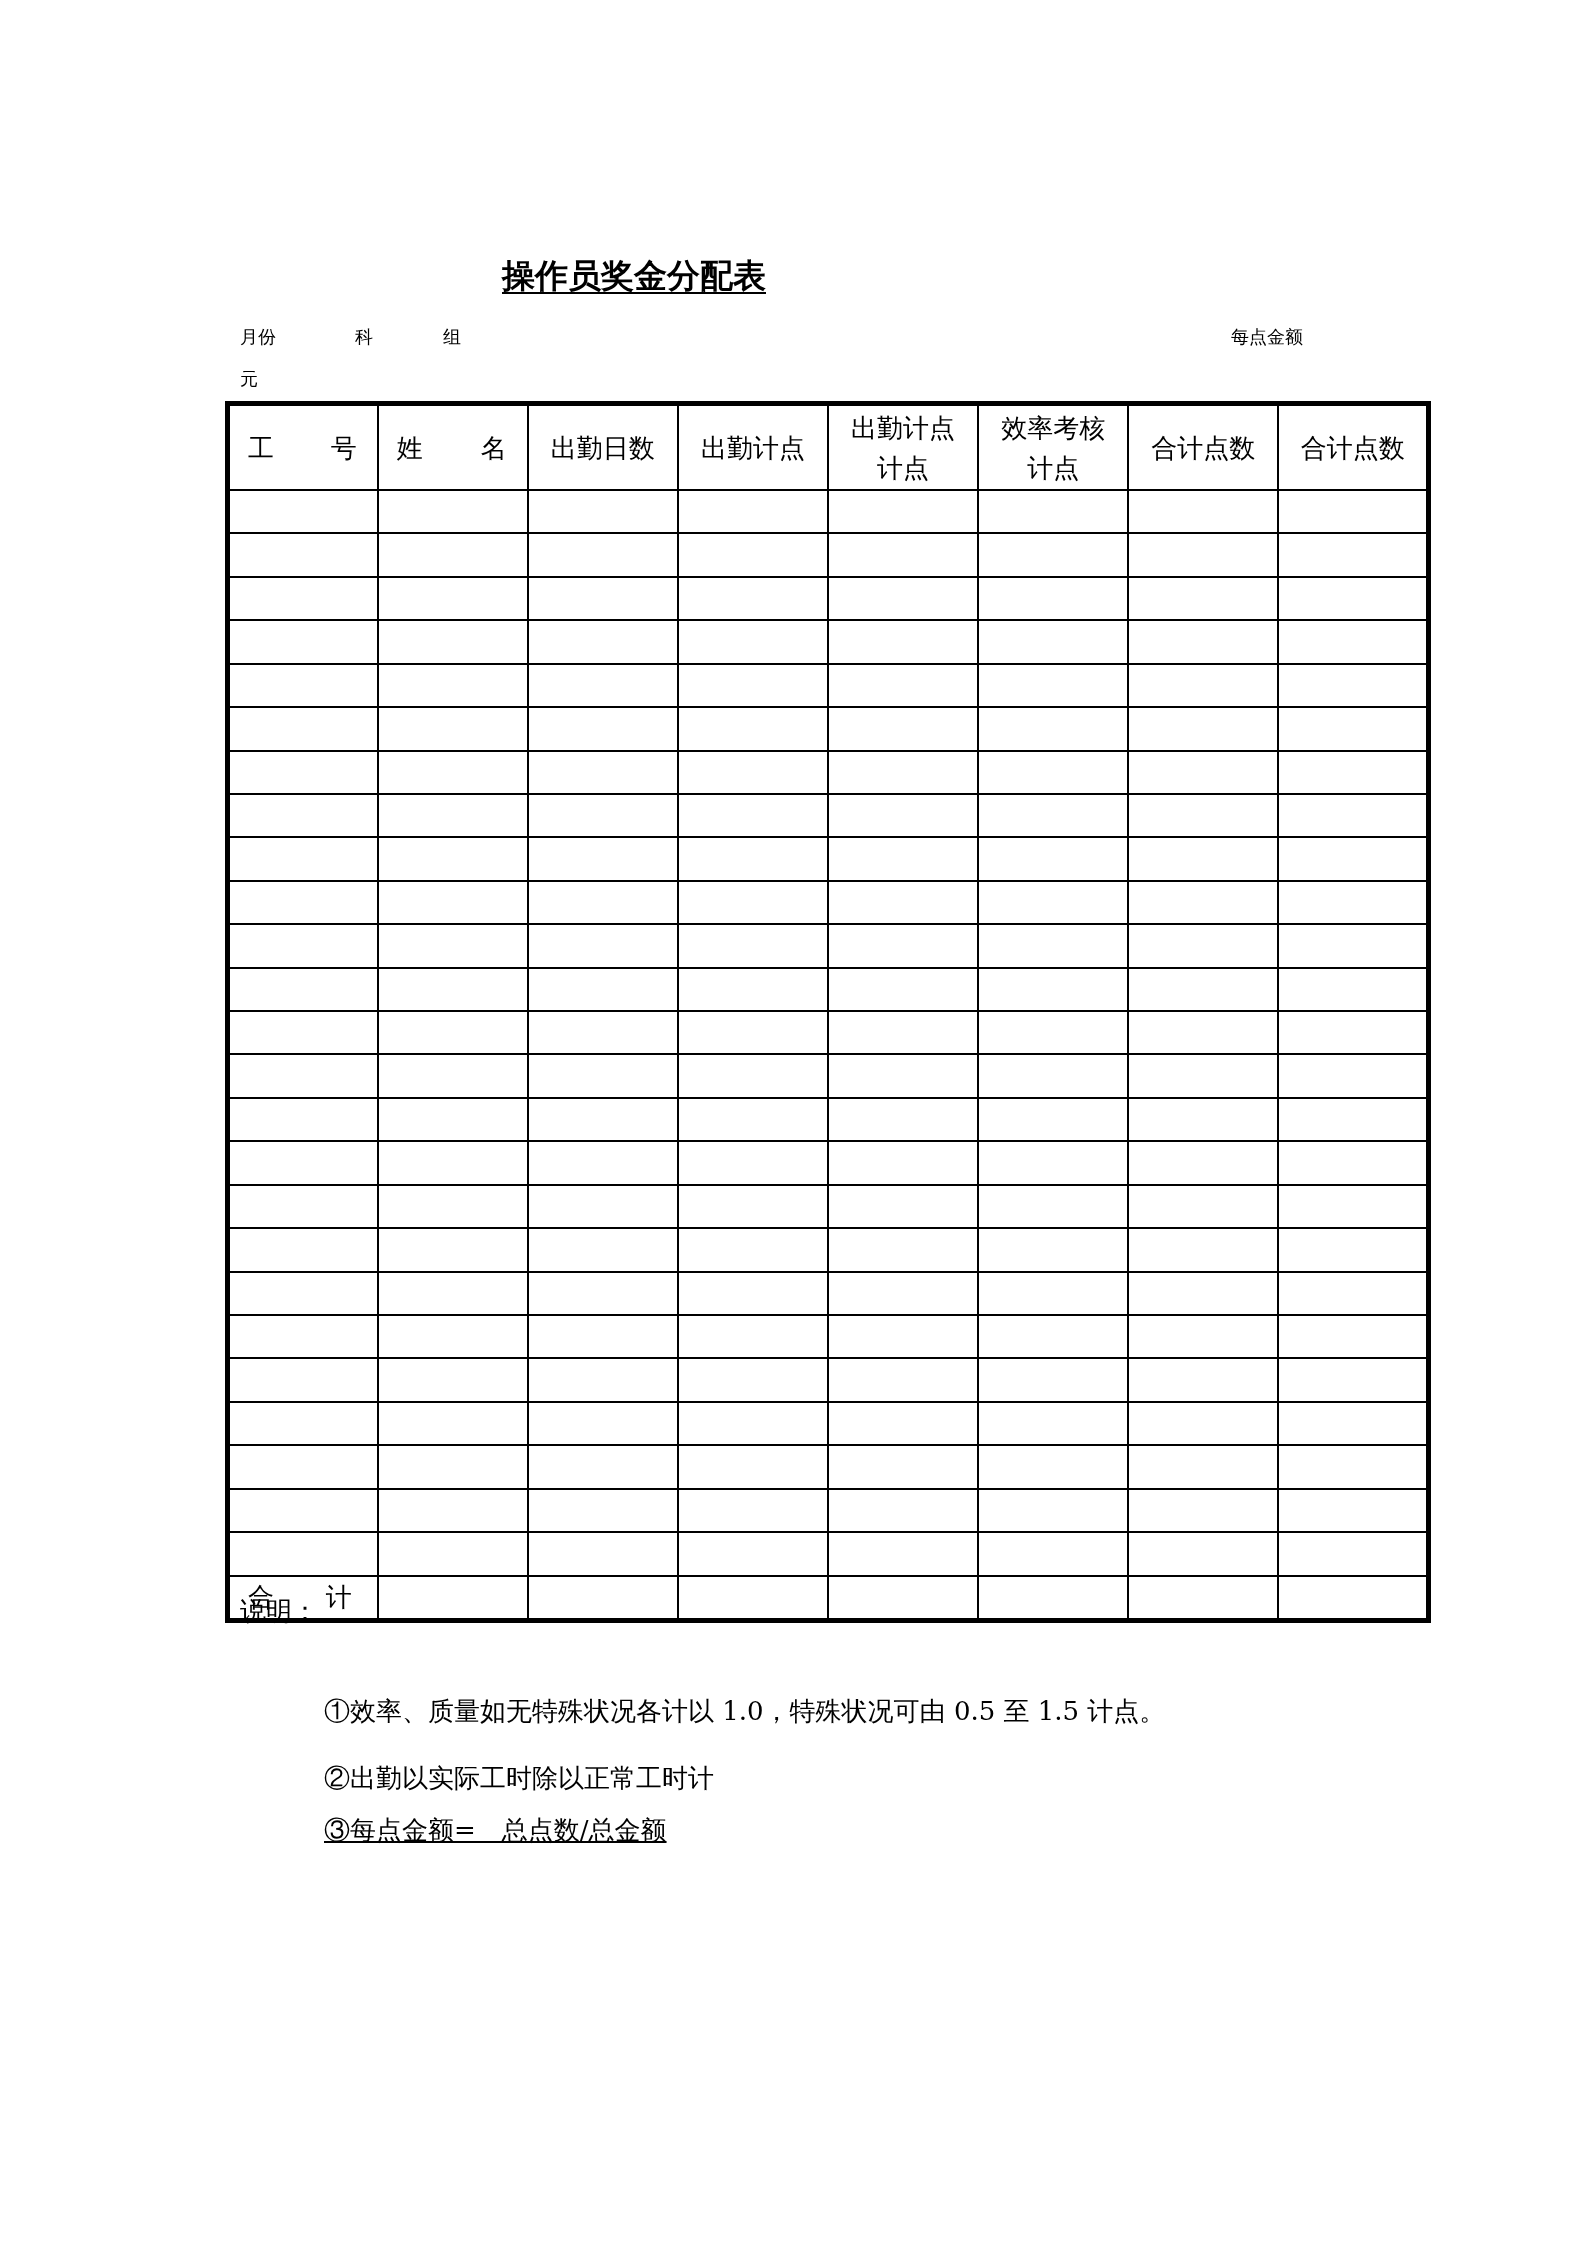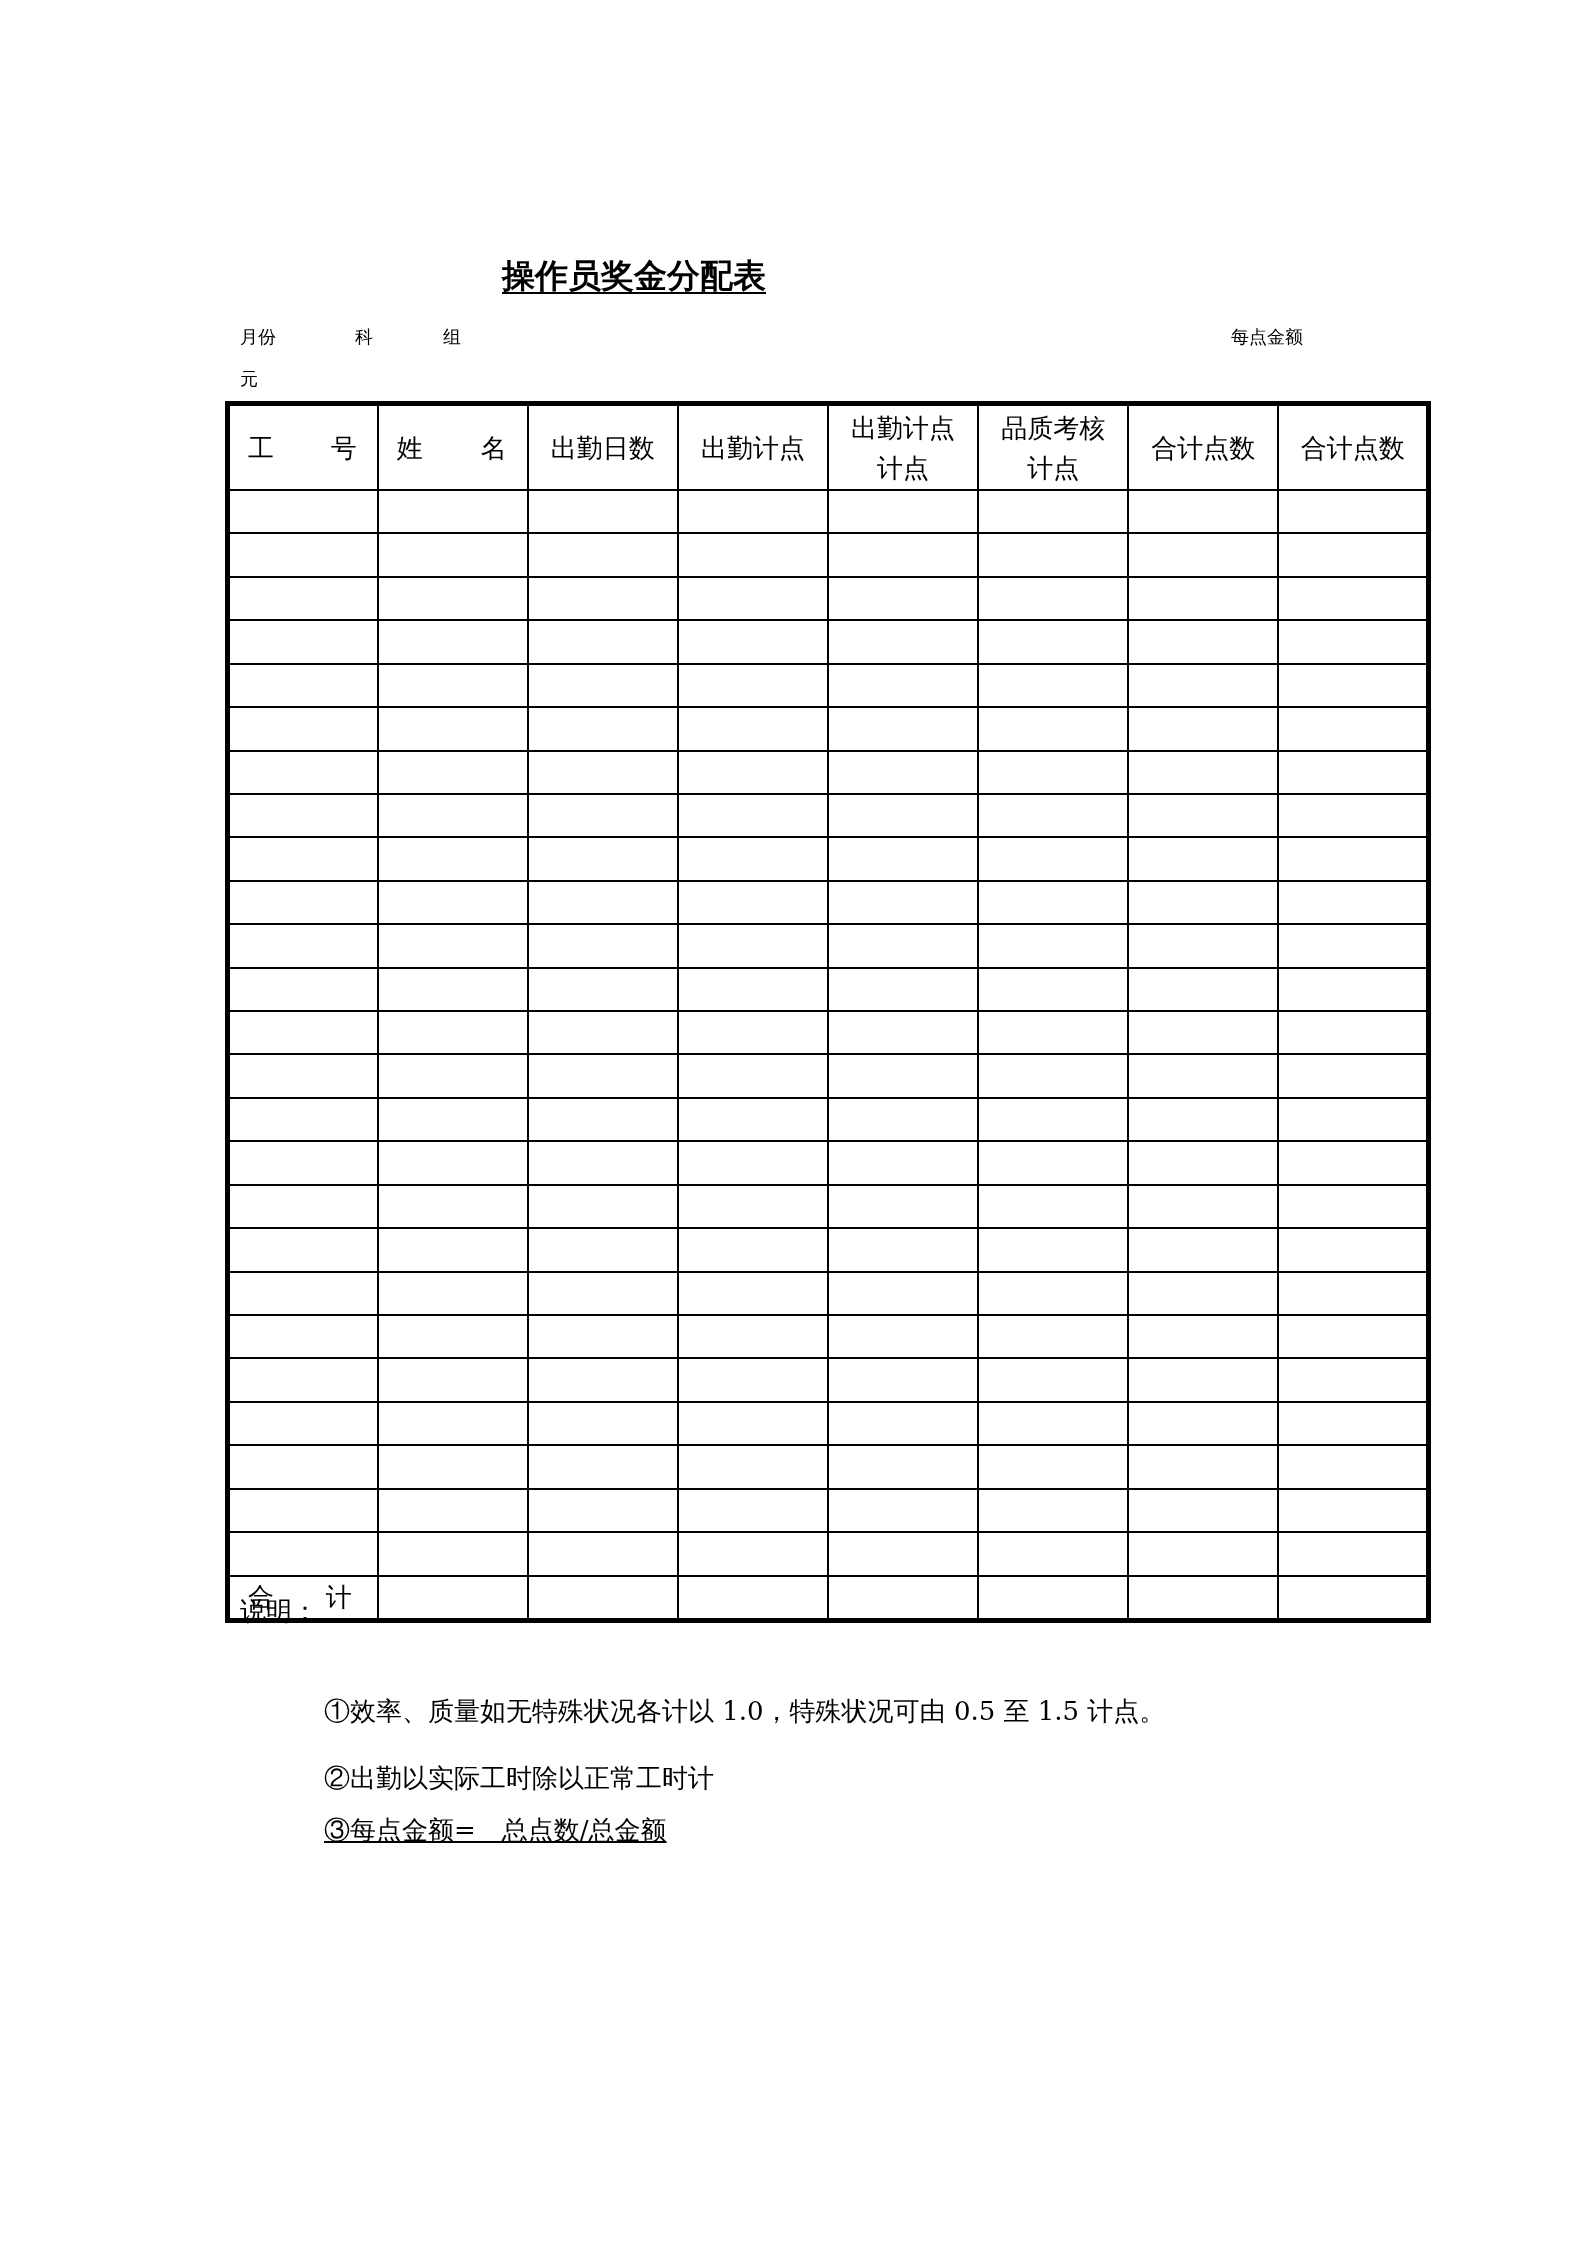--- a/index.html
+++ b/index.html
@@ -58,21 +58,21 @@
               <span>名</span>
             </div>
           </th>
           <th><span>出勤日数</span></th>
           <th><span>出勤计点</span></th>
           <th>
             <div>出勤计点</div>
             <div>计点</div>
           </th>
           <th>
-            <div>品质考核</div>
+            <div>效率考核</div>
             <div>计点</div>
           </th>
           <th><span>合计点数</span></th>
           <th><span>合计点数</span></th>
         </tr>
     </thead>
     <tbody id="table-body">
         <tr>
           <td></td>
           <td></td>

